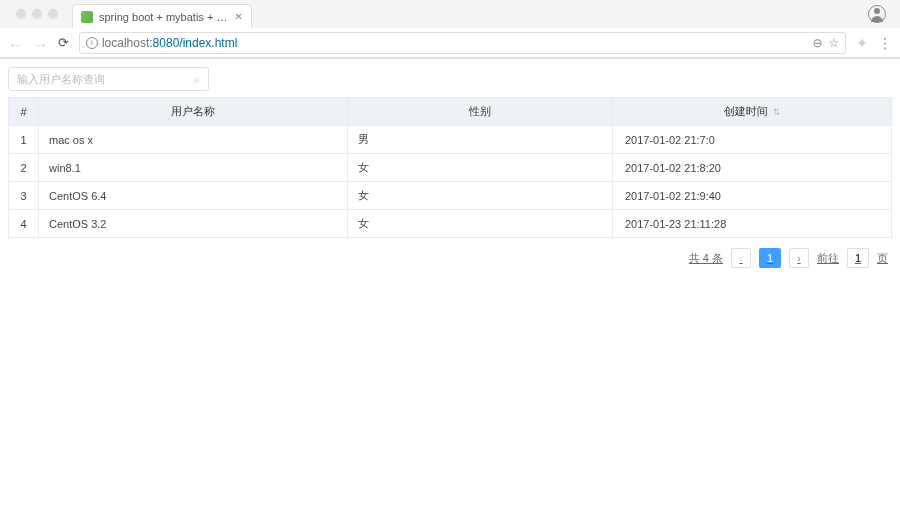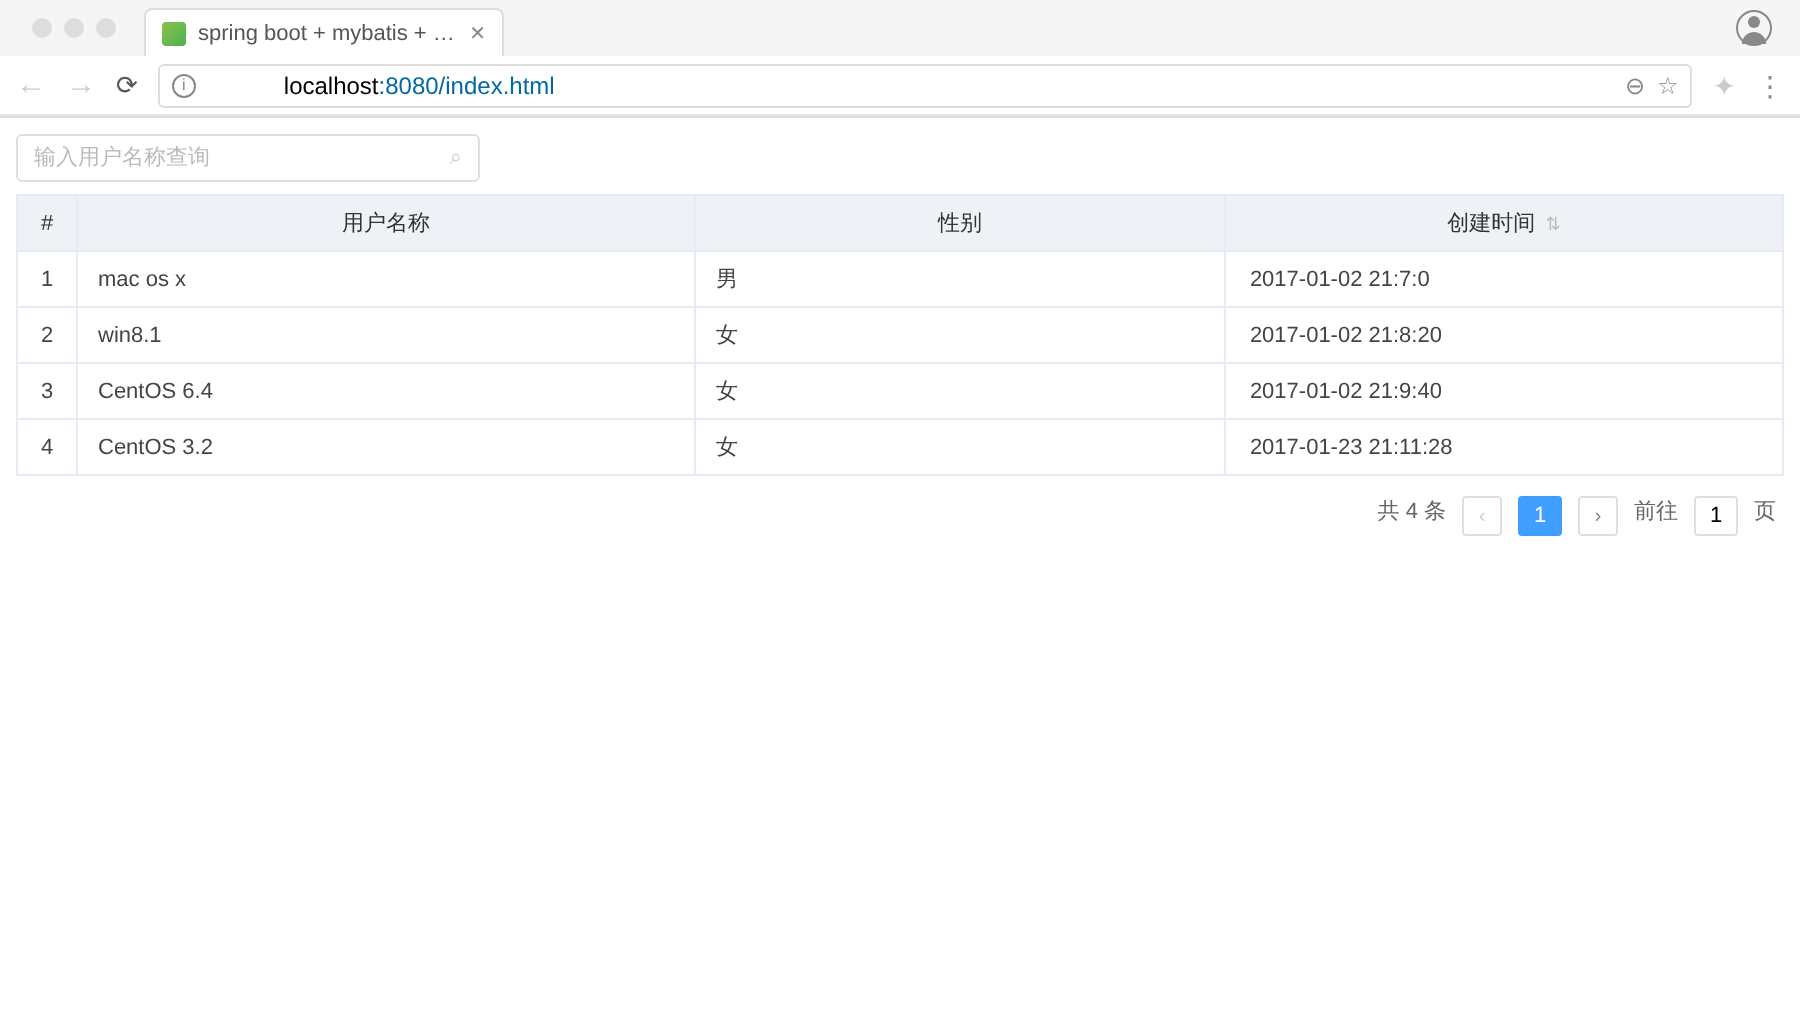--- a/index.html
+++ b/index.html
@@ -17,47 +17,47 @@
     .browser-profile { margin-left: auto; margin-right: 14px; }
     .profile-icon { width: 18px; height: 18px; border-radius: 50%; border: 1.5px solid #888; position: relative; }
     .profile-icon::before { content: ""; position: absolute; width: 6px; height: 6px; border-radius: 50%; background: #888; top: 2px; left: 4.5px; }
     .profile-icon::after { content: ""; position: absolute; width: 12px; height: 6px; border-radius: 6px 6px 0 0; background: #888; bottom: 0px; left: 1.5px; }
     
     .toolbar { display: flex; align-items: center; height: 30px; padding: 0 8px; gap: 10px; background: #fff; border-bottom: 1px solid #e5e5e5; }
     .nav-arrow { color: #ccc; font-size: 15px; }
     .reload-icon { color: #555; font-size: 13px; }
     .address-bar { flex: 1; display: flex; align-items: center; border: 1px solid #ddd; border-radius: 3px; height: 22px; padding: 0 6px; font-size: 12px; color: #555; }
     .info-icon { width: 12px; height: 12px; border: 1px solid #888; border-radius: 50%; display: flex; align-items: center; justify-content: center; font-size: 8px; margin-right: 4px; color: #888; }
-    .url-host { color: #000000; margin-left: 40px; }
+    .url-host { color: #737373; }
     .url-path { color: #0369a1; }
     .addr-right { margin-left: auto; display: flex; gap: 6px; color: #888; }
     .toolbar-right { display: flex; gap: 10px; color: #888; align-items: center; }
     .ext-icon { color: #ccc; font-size: 14px; }
     .menu-dots { color: #888; font-size: 14px; }
 
     
     .page { padding: 8px; }
-    .search-box { width: 232px; height: 24px; border: 1px solid #dcdfe6; border-radius: 3px; display: flex; align-items: center; padding: 0 8px; margin-bottom: 6px; }
+    .search-box { width: 201px; height: 24px; border: 1px solid #dcdfe6; border-radius: 3px; display: flex; align-items: center; padding: 0 8px; margin-bottom: 6px; }
     .search-input { border: none; outline: none; flex: 1; font-size: 11px; color: #999; background: transparent; }
     .search-input::placeholder { color: #bbb; }
     .search-icon { color: #ccc; font-size: 11px; }
     
     table { width: 100%; border-collapse: collapse; border: 1px solid #e6ebf5; font-size: 11px; }
     thead tr { background: #eef1f6; }
     th { text-align: center; font-weight: normal; color: #333; padding: 6px 10px; border-bottom: 1px solid #e6ebf5; border-right: 1px solid #e6ebf5; }
     th:last-child { border-right: none; }
     td { padding: 6px 10px; border-bottom: 1px solid #e6ebf5; border-right: 1px solid #e6ebf5; color: #444; }
     td:last-child { border-right: none; padding-left: 12px; }
     tbody tr:last-child td { border-bottom: none; }
     .col-index { width: 30px; text-align: center; }
     .col-name { width: 35%; }
     .col-gender { width: 30%; }
     .sort-icon { color: #bbb; font-size: 9px; margin-left: 2px; }
     
-    .pagination { display: flex; justify-content: flex-end; align-items: flex-start; padding: 10px 4px; gap: 8px; font-size: 11px; color: #666; }
+    .pagination { display: flex; justify-content: flex-end; align-items: center; padding: 10px 4px; gap: 8px; font-size: 11px; color: #666; text-decoration: underline; }
     .page-prev, .page-next { width: 20px; height: 20px; border: 1px solid #dcdfe6; border-radius: 2px; display: flex; align-items: center; justify-content: center; color: #ccc; font-size: 10px; }
     .page-next { color: #888; }
     .page-num { width: 22px; height: 20px; background: #409eff; color: #fff; border-radius: 2px; display: flex; align-items: center; justify-content: center; }
     .goto-input { width: 22px; height: 20px; border: 1px solid #dcdfe6; border-radius: 2px; text-align: center; font-size: 11px; outline: none; }
   </style>
 </head>
 <body>
 
 <div class="browser-chrome">
   <div class="tab-bar">

